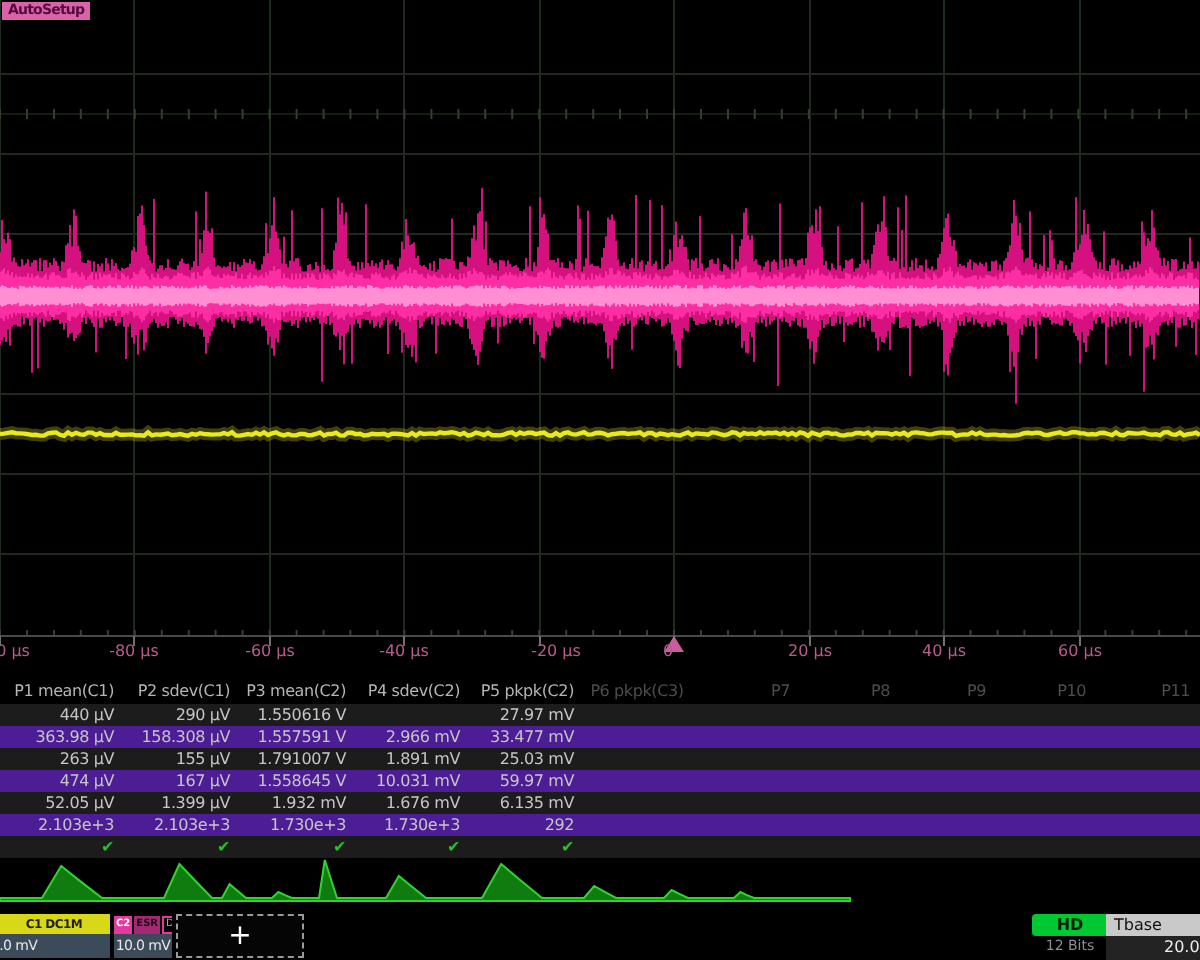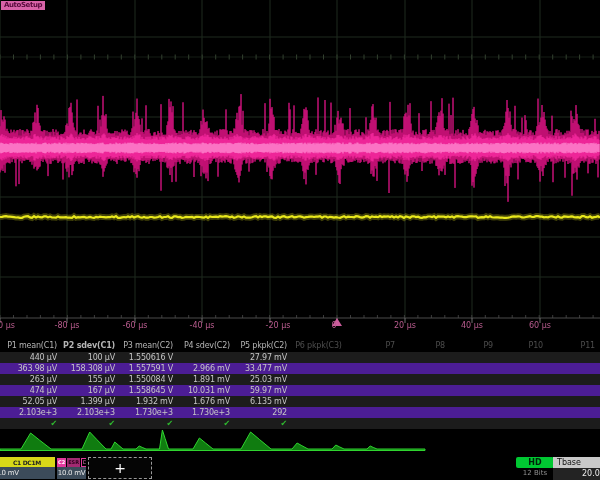--- a/index.html
+++ b/index.html
@@ -190,34 +190,34 @@
       <span class="axis-label" style="left: 278px;">-20 µs</span>
       <span class="axis-label" style="left: 334px;">0</span>
       <span class="axis-label" style="left: 405px;">20 µs</span>
       <span class="axis-label" style="left: 472px;">40 µs</span>
       <span class="axis-label" style="left: 540px;">60 µs</span>
     </div>
 
   <div class="meas">
       <div class="trow head">
         <div class="tcell hcell" style="width: 62px;">P1 mean(C1)</div>
-        <div class="tcell hcell" style="width: 58px; font-weight: bold;">P2 sdev(C1)</div>
+        <div class="tcell hcell" style="width: 58px;">P2 sdev(C1)</div>
         <div class="tcell hcell" style="width: 58px;">P3 mean(C2)</div>
         <div class="tcell hcell" style="width: 57px;">P4 sdev(C2)</div>
         <div class="tcell hcell" style="width: 57px;">P5 pkpk(C2)</div>
         <div class="tcell hcell dim" style="width: 58px; text-align: center;">P6 pkpk(C3)</div>
         <div class="tcell hcell dim" style="width: 50px;">P7</div>
         <div class="tcell hcell dim" style="width: 50px;">P8</div>
         <div class="tcell hcell dim" style="width: 48px;">P9</div>
         <div class="tcell hcell dim" style="width: 50px;">P10</div>
         <div class="tcell hcell dim" style="width: 52px;">P11</div>
       </div>
       <div class="trow stripe-a">
         <div class="tcell" style="width: 62px;">440 µV</div>
-        <div class="tcell" style="width: 58px;">100 µV</div>
+        <div class="tcell" style="width: 58px;">290 µV</div>
         <div class="tcell" style="width: 58px;">1.550616 V</div>
         <div class="tcell" style="width: 57px; margin-top: 29px;">2.200 mV</div>
         <div class="tcell" style="width: 57px;">27.97 mV</div>
         <div class="tcell" style="width: 58px;"></div>
         <div class="tcell" style="width: 50px;"></div>
         <div class="tcell" style="width: 50px;"></div>
         <div class="tcell" style="width: 48px;"></div>
         <div class="tcell" style="width: 50px;"></div>
         <div class="tcell" style="width: 52px;"></div>
       </div>
@@ -230,21 +230,21 @@
         <div class="tcell" style="width: 58px;"></div>
         <div class="tcell" style="width: 50px;"></div>
         <div class="tcell" style="width: 50px;"></div>
         <div class="tcell" style="width: 48px;"></div>
         <div class="tcell" style="width: 50px;"></div>
         <div class="tcell" style="width: 52px;"></div>
       </div>
       <div class="trow stripe-a">
         <div class="tcell" style="width: 62px;">263 µV</div>
         <div class="tcell" style="width: 58px;">155 µV</div>
-        <div class="tcell" style="width: 58px;">1.550084 V</div>
+        <div class="tcell" style="width: 58px;">1.791007 V</div>
         <div class="tcell" style="width: 57px;">1.891 mV</div>
         <div class="tcell" style="width: 57px;">25.03 mV</div>
         <div class="tcell" style="width: 58px;"></div>
         <div class="tcell" style="width: 50px;"></div>
         <div class="tcell" style="width: 50px;"></div>
         <div class="tcell" style="width: 48px;"></div>
         <div class="tcell" style="width: 50px;"></div>
         <div class="tcell" style="width: 52px;"></div>
       </div>
       <div class="trow stripe-b">

